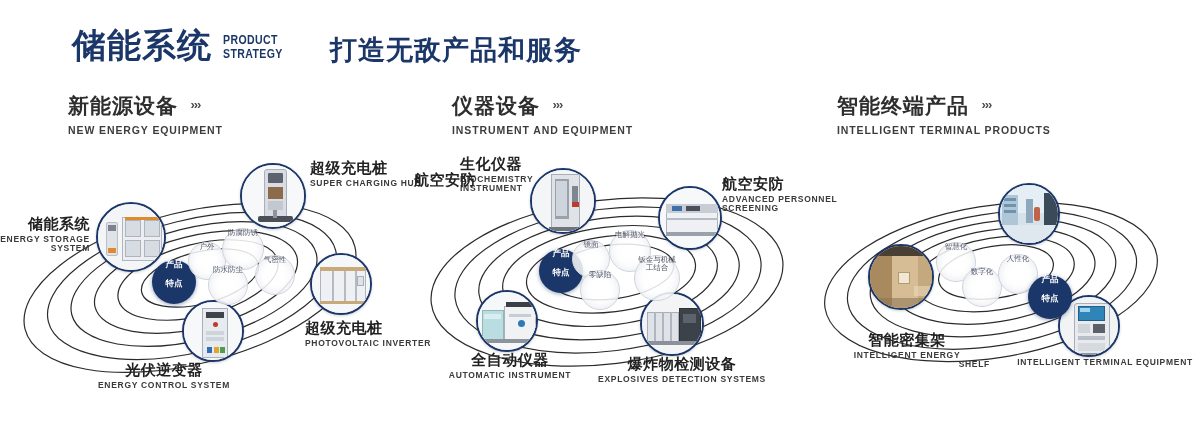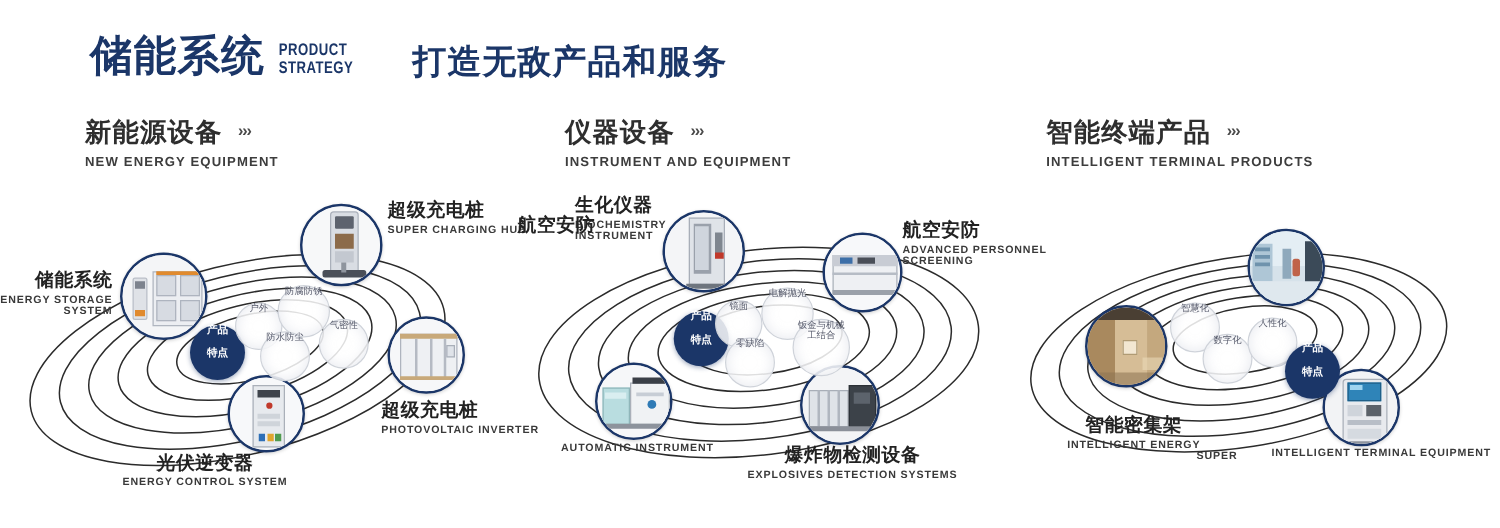--- a/index.html
+++ b/index.html
@@ -289,20 +289,21 @@
       <div class="dev" style="left:4px;top:18px;width:22px;height:30px;background:#b9dde0;border:1px solid #8fb6ba;"></div>
       <div class="dev" style="left:26px;top:14px;width:32px;height:34px;background:#f0f2f4;border:1px solid #aab0b9;"></div>
       <div class="dev" style="left:28px;top:10px;width:26px;height:5px;background:#3a3f47;"></div>
       <div class="dev" style="left:6px;top:22px;width:17px;height:5px;background:#d9eef0;"></div>
       <div class="dev" style="left:31px;top:22px;width:22px;height:3px;background:#c7cdd5;"></div>
       <div class="dev" style="left:4px;top:47px;width:54px;height:4px;background:#8d939c;"></div>
       <div class="dev" style="left:40px;top:28px;width:7px;height:7px;background:#2f7ab5;border-radius:50%;"></div>
     </div>
   </div>
   <div class="cap center" style="left:10px; top:202px; width:200px;">
+    <span class="cn">全自动仪器</span>
     <span class="en">AUTOMATIC INSTRUMENT</span>
   </div>
 
   <div class="node" style="left:240px; top:142px; width:64px; height:64px;">
     <div class="thumb" style="background:#f3f4f6;">
       <div class="dev" style="left:5px;top:18px;width:32px;height:30px;background:#dfe3e8;border:1px solid #a8aeb7;"></div>
       <div class="dev" style="left:12px;top:18px;width:1.5px;height:30px;background:#b0b6bf;"></div>
       <div class="dev" style="left:20px;top:18px;width:1.5px;height:30px;background:#b0b6bf;"></div>
       <div class="dev" style="left:28px;top:18px;width:1.5px;height:30px;background:#b0b6bf;"></div>
       <div class="dev" style="left:37px;top:14px;width:22px;height:34px;background:#3c4249;border:1px solid #2c3137;"></div>
@@ -366,21 +367,21 @@
       <div class="dev" style="left:22px;top:10px;width:26px;height:56px;background:#d6bd96;"></div>
       <div class="dev" style="left:48px;top:10px;width:18px;height:56px;background:#c4a87e;"></div>
       <div class="dev" style="left:28px;top:26px;width:12px;height:12px;background:#f2e7d2;border:1px solid #b09b74;"></div>
       <div class="dev" style="left:0;top:52px;width:66px;height:14px;background:#8d7352;opacity:.55;"></div>
       <div class="dev" style="left:44px;top:40px;width:16px;height:10px;background:#e9d9b8;opacity:.6;"></div>
     </div>
   </div>
   <div class="cap center" style="left:-8px; top:182px; width:190px;">
     <span class="cn">智能密集架</span>
     <span class="en">INTELLIGENT ENERGY</span>
-    <span class="en" style="margin-top:0; display:block; text-align:right; padding-right:12px;">SUPER</span>
+    <span class="en" style="margin-top:0; display:block; text-align:right; padding-right:12px;">SHELF</span>
   </div>
 
   <div class="node" style="left:238px; top:145px; width:62px; height:62px;">
     <div class="thumb" style="background:#f2f3f5;">
       <div class="dev" style="left:14px;top:6px;width:36px;height:52px;background:#e8eaee;border:1px solid #a9afb8;border-radius:3px 3px 0 0;"></div>
       <div class="dev" style="left:18px;top:9px;width:27px;height:15px;background:#2f84b8;border:1px solid #1f5f88;"></div>
       <div class="dev" style="left:20px;top:11px;width:10px;height:4px;background:#9fd4ef;"></div>
       <div class="dev" style="left:18px;top:27px;width:12px;height:9px;background:#cfd4db;"></div>
       <div class="dev" style="left:33px;top:27px;width:12px;height:9px;background:#5b6169;"></div>
       <div class="dev" style="left:18px;top:39px;width:27px;height:4px;background:#b8bec7;"></div>

